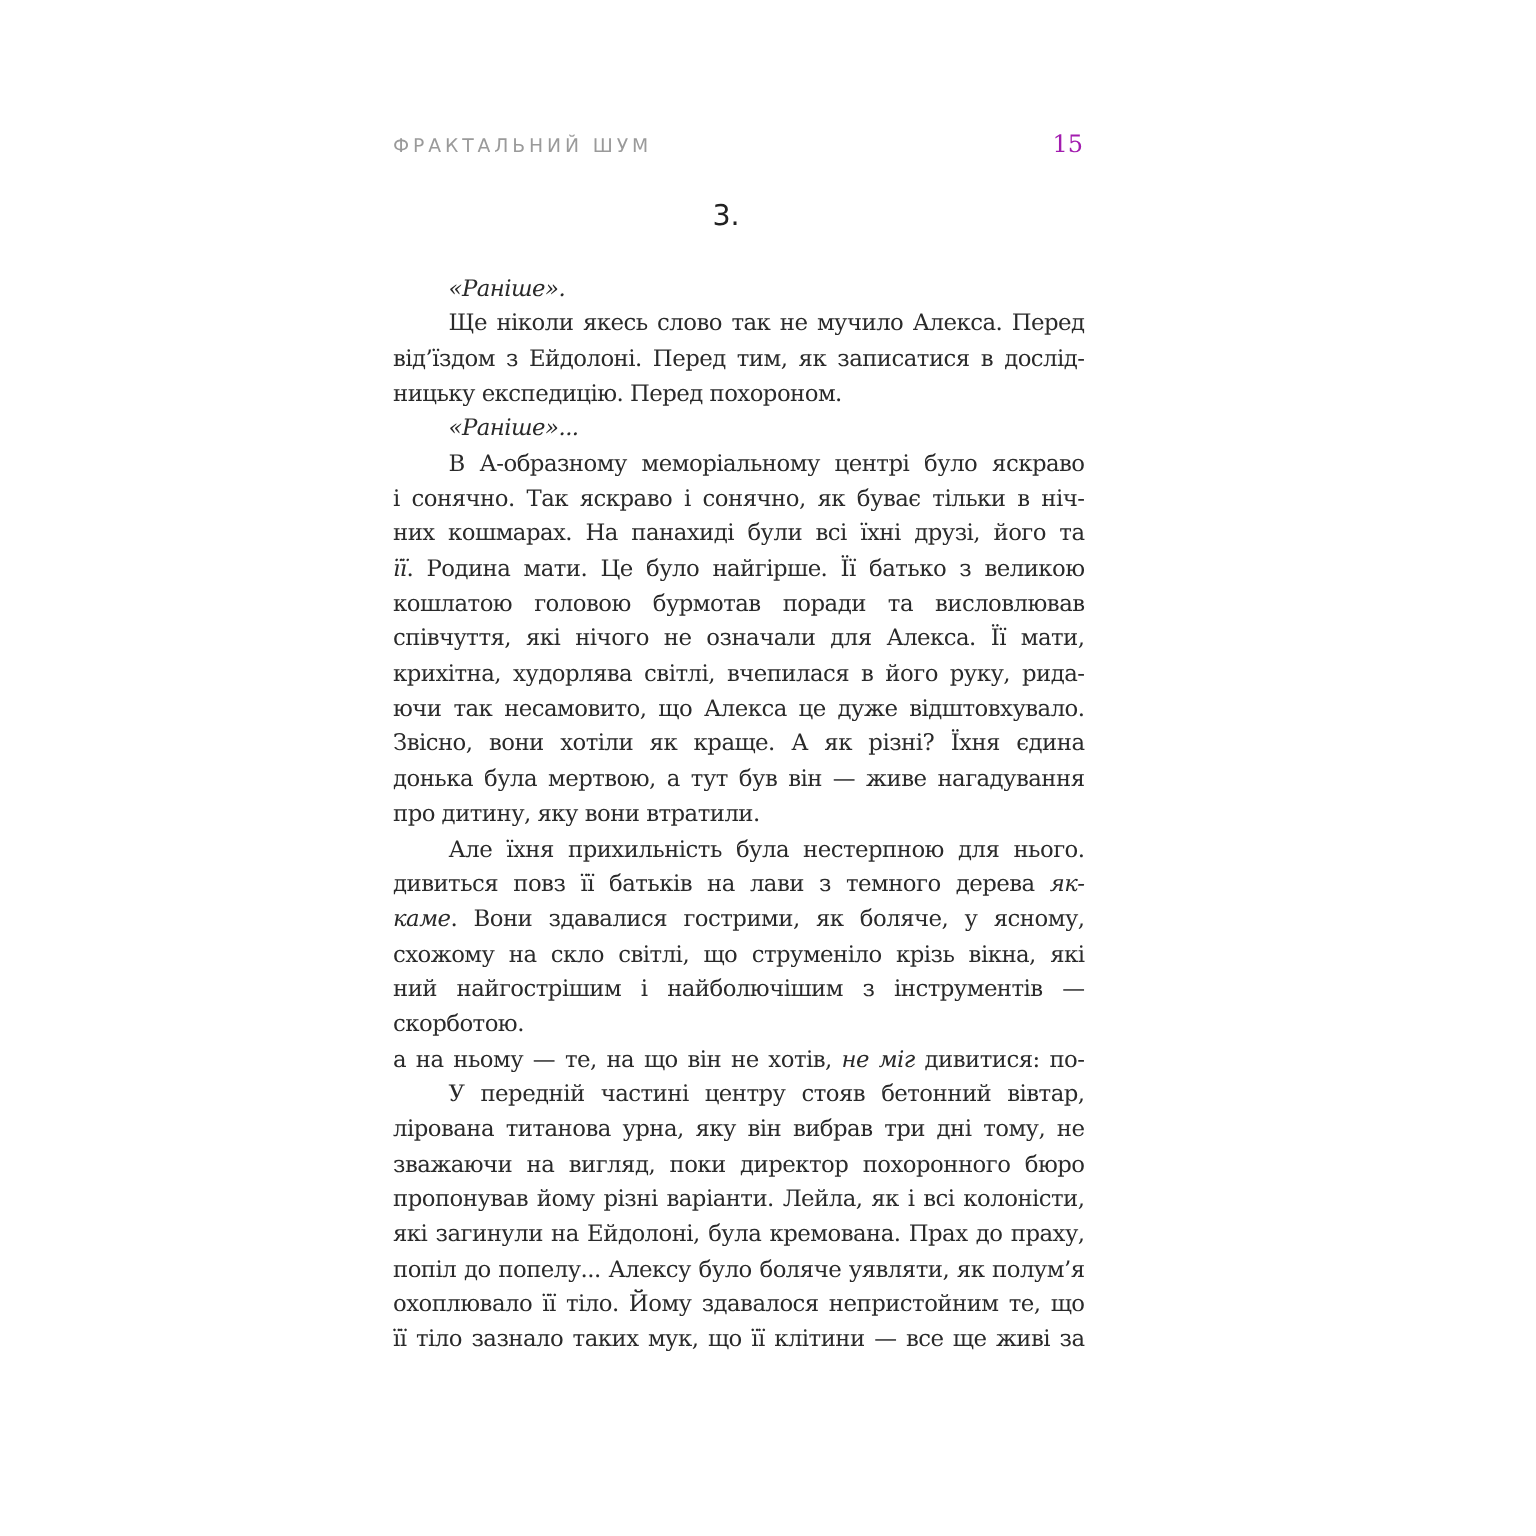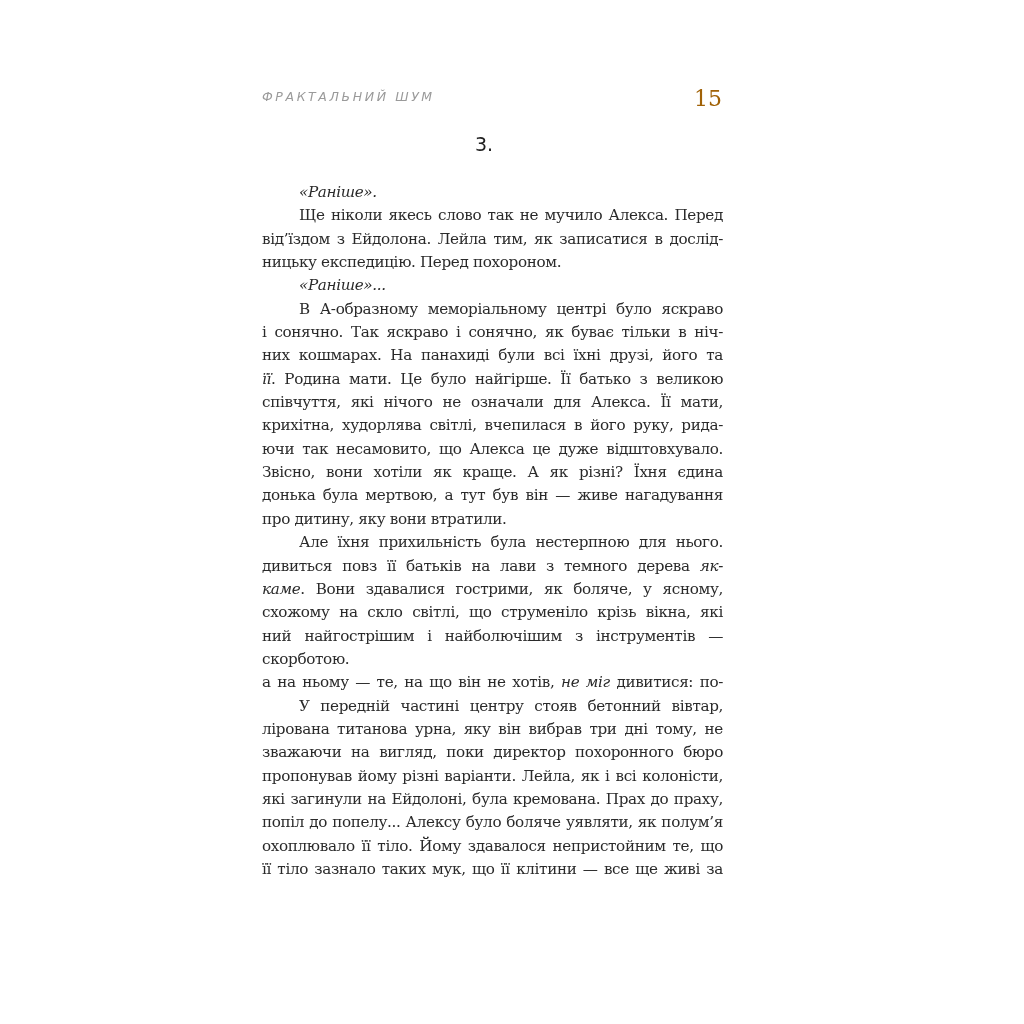--- a/index.html
+++ b/index.html
@@ -1,25 +1,25 @@
 <!DOCTYPE html>
 <html><head>
   <meta charset="utf-8">
   <style>
     html, body { margin: 0; padding: 0; background: #ffffff; }
     body { width: 1024px; height: 1024px; position: relative; overflow: hidden; }
     .page { position: absolute; left: 0; top: 0; width: 1024px; height: 1024px; background: #fff; }
     .running-head {
       position: absolute; left: 262px; top: 89px;
       font-family: "DejaVu Sans", sans-serif; font-size: 12.5px; letter-spacing: 2.6px;
-      color: #9a9a9a; font-weight: normal; font-style: italic;
+      color: #9a9a9a; font-weight: normal;
     }
     .page-number {
       position: absolute; right: 302px; top: 86px;
-      font-family: "DejaVu Serif", serif; font-size: 22px; color: #a16207;
+      font-family: "DejaVu Serif", serif; font-size: 16px; color: #a21caf;
     }
     .chapter-number {
       position: absolute; left: 0; width: 1024px; top: 133px; text-align: center;
       font-family: "DejaVu Sans", sans-serif; font-size: 19px; color: #222;
       padding-left: 0;
     }
     .chapter-number span { display: inline-block; margin-left: 0; position: relative; left: -28px; }
     .body-text {
       position: absolute; left: 262px; top: 181px; width: 461px;
       font-family: "DejaVu Serif", serif; font-size: 15.2px; line-height: 23.35px;
@@ -35,27 +35,28 @@
 
 <div class="page">
   <div class="running-head">ФРАКТАЛЬНИЙ ШУМ</div>
   <div class="page-number">15</div>
   <div class="chapter-number">
     <span>3.</span>
   </div>
   <div class="body-text" id="body-text">
       <div class="line indent last"><span class="it">«Раніше».</span></div>
       <div class="line indent"><span>Ще ніколи якесь слово так не мучило Алекса. Перед</span></div>
-      <div class="line"><span>від’їздом з Ейдолона. Лейла тим, як записатися в дослід-</span></div>
+      <div class="line"><span>від’їздом з Ейдолоні. Перед тим, як записатися в дослід-</span></div>
       <div class="line last"><span>ницьку експедицію. Перед похороном.</span></div>
       <div class="line indent last"><span class="it">«Раніше»...</span></div>
       <div class="line indent"><span>В А-образному меморіальному центрі було яскраво</span></div>
       <div class="line"><span>і сонячно. Так яскраво і сонячно, як буває тільки в ніч-</span></div>
       <div class="line"><span>них кошмарах. На панахиді були всі їхні друзі, його та</span></div>
       <div class="line"><span class="it">її</span><span>. Родина мати. Це було найгірше. Її батько з великою</span></div>
+      <div class="line"><span>кошлатою головою бурмотав поради та висловлював</span></div>
       <div class="line"><span>співчуття, які нічого не означали для Алекса. Її мати,</span></div>
       <div class="line"><span>крихітна, худорлява світлі, вчепилася в його руку, рида-</span></div>
       <div class="line"><span>ючи так несамовито, що Алекса це дуже відштовхувало.</span></div>
       <div class="line"><span>Звісно, вони хотіли як краще. А як різні? Їхня єдина</span></div>
       <div class="line"><span>донька була мертвою, а тут був він — живе нагадування</span></div>
       <div class="line last"><span>про дитину, яку вони втратили.</span></div>
       <div class="line indent"><span>Але їхня прихильність була нестерпною для нього.</span></div>
       <div class="line"><span>дивиться повз її батьків на лави з темного дерева </span><span class="it">як-</span></div>
       <div class="line"><span class="it">каме</span><span>. Вони здавалися гострими, як боляче, у ясному,</span></div>
       <div class="line"><span>схожому на скло світлі, що струменіло крізь вікна, які</span></div>

